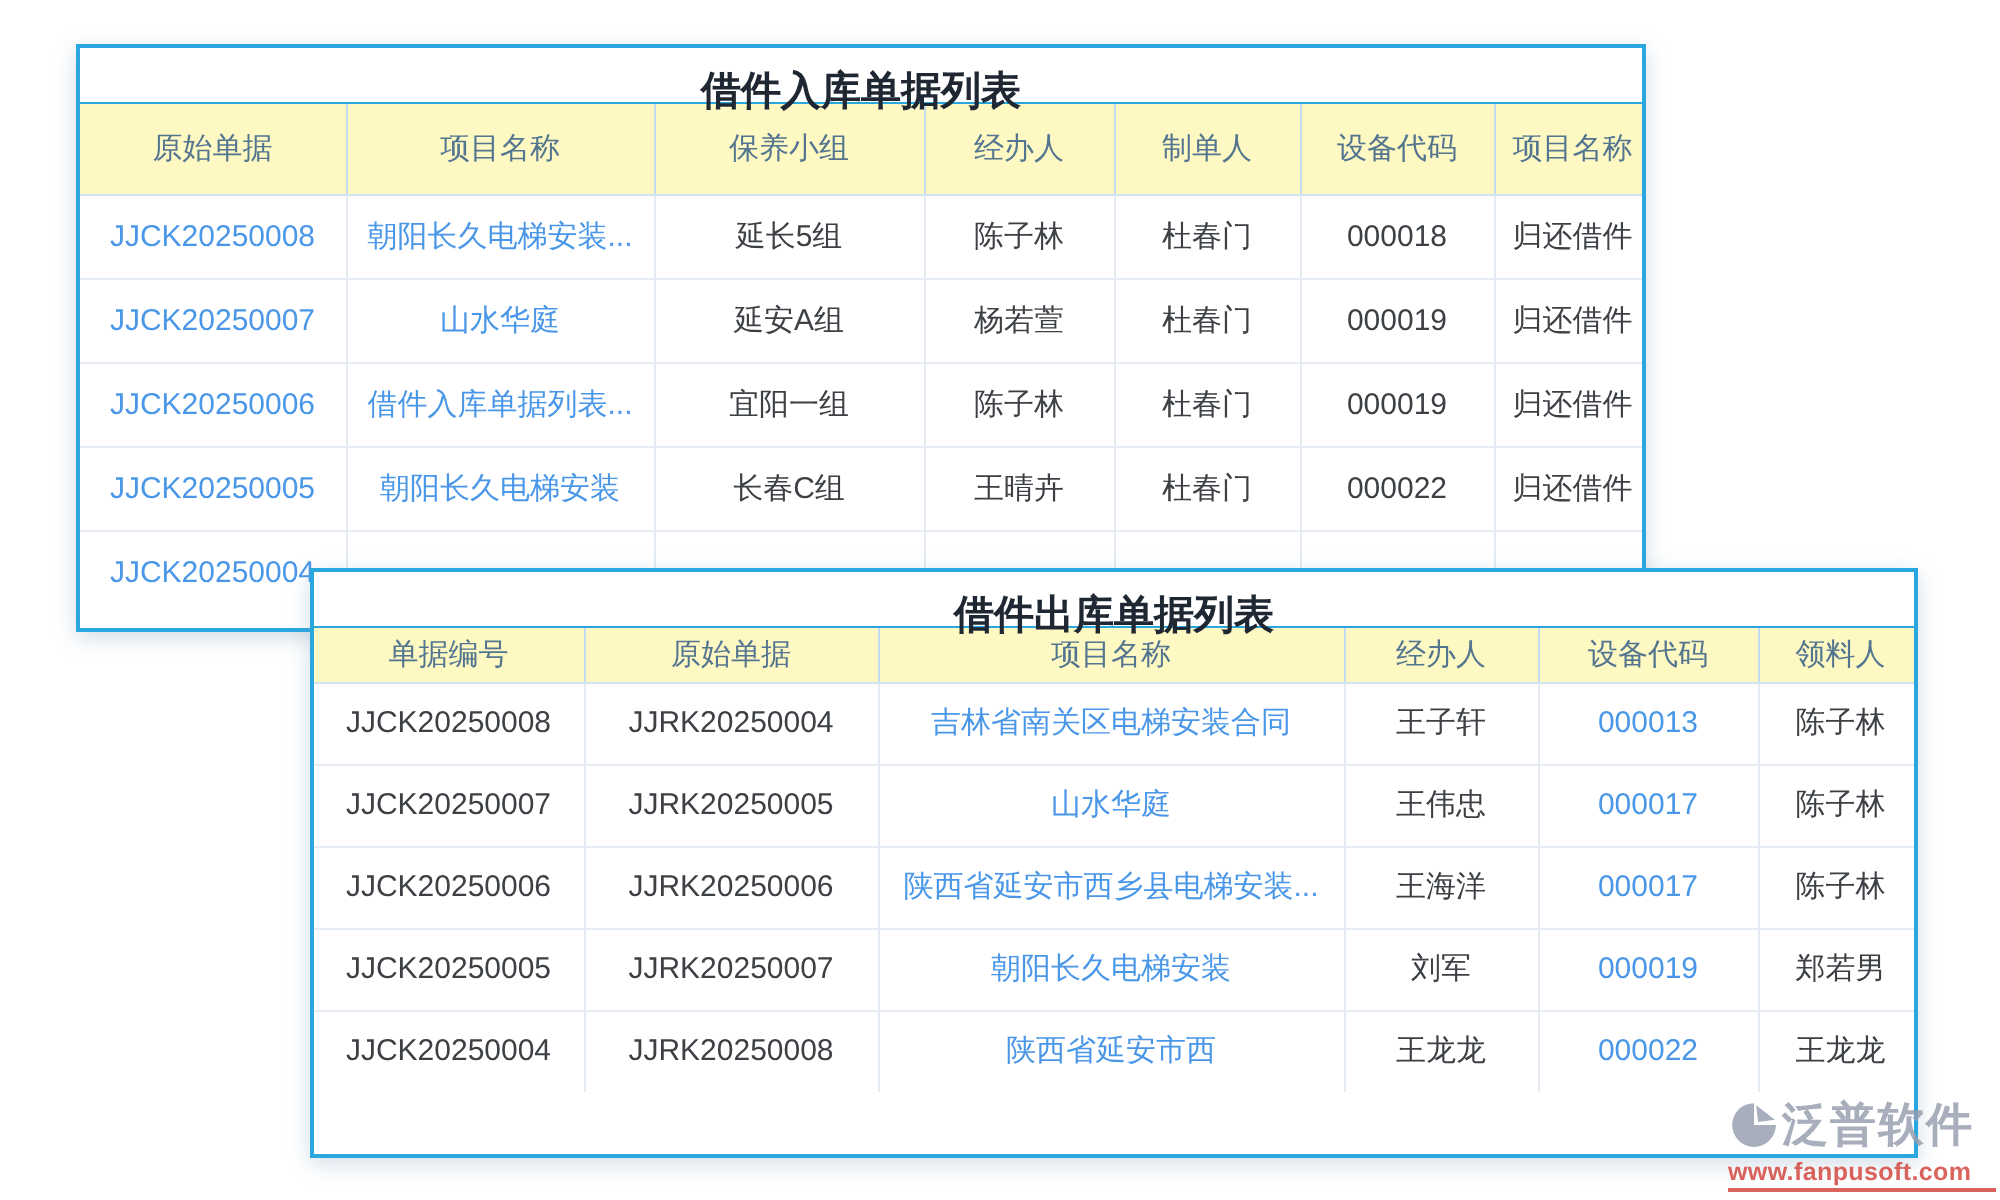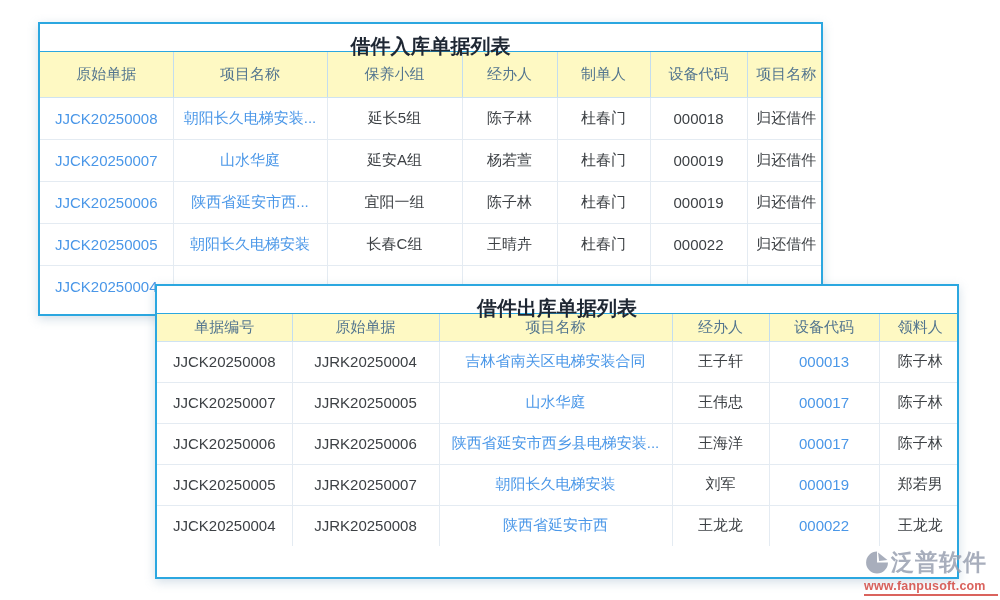--- a/index.html
+++ b/index.html
@@ -88,21 +88,21 @@
         <td class="link">JJCK20250007</td>
         <td class="link">山水华庭</td>
         <td>延安A组</td>
         <td>杨若萱</td>
         <td>杜春门</td>
         <td>000019</td>
         <td>归还借件</td>
       </tr>
       <tr>
         <td class="link">JJCK20250006</td>
-        <td class="link">陕西省延安市西...</td>
+        <td class="link">借件入库单据列表...</td>
         <td>宜阳一组</td>
         <td>陈子林</td>
         <td>杜春门</td>
         <td>000019</td>
         <td>归还借件</td>
       </tr>
       <tr>
         <td class="link">JJCK20250005</td>
         <td class="link">朝阳长久电梯安装</td>
         <td>长春C组</td>

